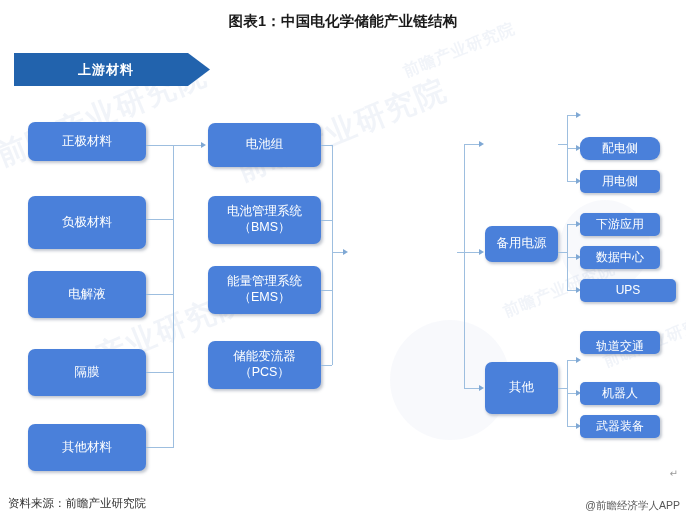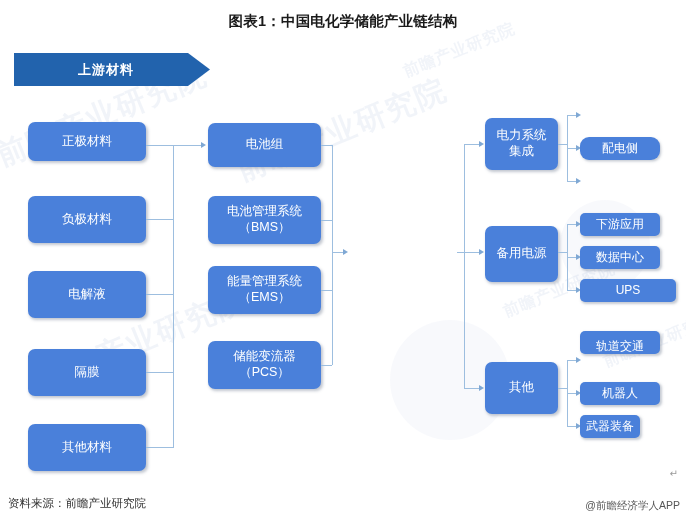--- a/index.html
+++ b/index.html
@@ -150,21 +150,21 @@
 
   <div class="chart-title">图表1：中国电化学储能产业链结构</div>
 
   <div class="banner b1" style="left:14px; top:53px; width:196px;">
     <span>上游材料</span>
   </div>
 
   <div class="node" style="left:28px; top:122px; width:118px; height:39px;">
     <span>正极材料</span>
   </div>
-  <div class="node" style="left:28px; top:196px; width:118px; height:47px;">
+  <div class="node" style="left:28px; top:196px; width:118px; height:53px;">
     <span>负极材料</span>
   </div>
   <div class="node" style="left:28px; top:271px; width:118px; height:47px;">
     <span>电解液</span>
   </div>
   <div class="node" style="left:28px; top:349px; width:118px; height:47px;">
     <span>隔膜</span>
   </div>
   <div class="node" style="left:28px; top:424px; width:118px; height:47px;">
     <span>其他材料</span>
@@ -206,38 +206,37 @@
 
   <div class="conn h" style="left:457px; top:252px; width:7px;"></div>
   <div class="conn v" style="left:464px; top:144px; height:244px;"></div>
   <div class="conn h" style="left:464px; top:144px; width:17px;"></div>
   <div class="arrow" style="left:479px; top:140.5px;"></div>
   <div class="conn h" style="left:464px; top:252px; width:17px;"></div>
   <div class="arrow" style="left:479px; top:248.5px;"></div>
   <div class="conn h" style="left:464px; top:388px; width:17px;"></div>
   <div class="arrow" style="left:479px; top:384.5px;"></div>
 
-  <div class="node two-line" style="left:485px; top:118px; width:73px; height:52px; flex-direction:column;">
-    <span>电力系统</span>
-    <span>集成</span>
-  </div>
   <div class="conn h" style="left:558px; top:144px; width:9px;"></div>
   <div class="conn v" style="left:567px; top:115px; height:66px;"></div>
   <div class="conn h" style="left:567px; top:115px; width:11px;"></div>
   <div class="arrow" style="left:576px; top:111.5px;"></div>
   <div class="conn h" style="left:567px; top:148px; width:11px;"></div>
   <div class="arrow" style="left:576px; top:144.5px;"></div>
   <div class="conn h" style="left:567px; top:181px; width:11px;"></div>
   <div class="arrow" style="left:576px; top:177.5px;"></div>
 
   <div class="node small" style="left:580px; top:137px; width:80px; height:23px;border-radius:9px;">
     <span>配电侧</span>
   </div>
-
-  <div class="node" style="left:485px; top:226px; width:73px; height:56px;">
+  <div class="node small" style="left:580px; top:170px; width:80px; height:23px;">
+    <span>用电侧</span>
+  </div>
+
+  <div class="node" style="left:485px; top:226px; width:73px; height:36px;">
     <span>备用电源</span>
   </div>
   <div class="conn h" style="left:558px; top:252px; width:9px;"></div>
   <div class="conn v" style="left:567px; top:224px; height:66px;"></div>
   <div class="conn h" style="left:567px; top:224px; width:11px;"></div>
   <div class="arrow" style="left:576px; top:220.5px;"></div>
   <div class="conn h" style="left:567px; top:257px; width:11px;"></div>
   <div class="arrow" style="left:576px; top:253.5px;"></div>
   <div class="conn h" style="left:567px; top:290px; width:11px;"></div>
   <div class="arrow" style="left:576px; top:286.5px;"></div>
@@ -263,21 +262,21 @@
   <div class="arrow" style="left:576px; top:389.5px;"></div>
   <div class="conn h" style="left:567px; top:426px; width:11px;"></div>
   <div class="arrow" style="left:576px; top:422.5px;"></div>
 
   <div class="node small" style="left:580px; top:331px; width:80px; height:23px;align-items:flex-end;">
     <span>轨道交通</span>
   </div>
   <div class="node small" style="left:580px; top:382px; width:80px; height:23px;">
     <span>机器人</span>
   </div>
-  <div class="node small" style="left:580px; top:415px; width:60px; height:23px;">
+  <div class="node small" style="left:580px; top:415px; width:80px; height:23px;">
     <span>武器装备</span>
   </div>
 
   <div class="pilcrow">↵</div>
   <div class="footer-left">资料来源：前瞻产业研究院</div>
   <div class="footer-right">@前瞻经济学人APP</div>
 
 </div>
 
 </body></html>

